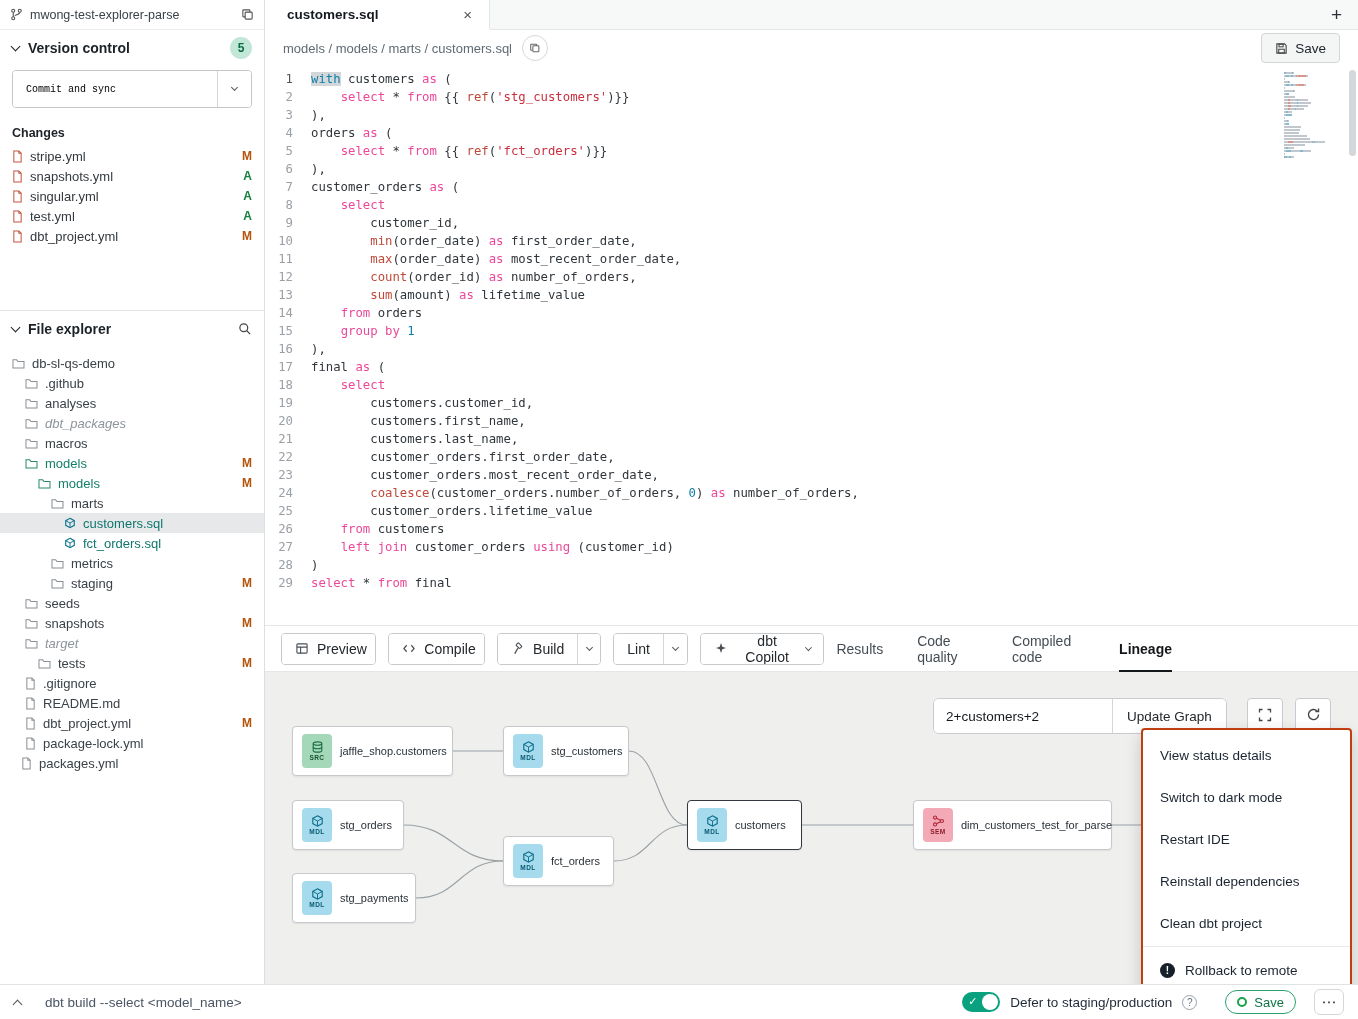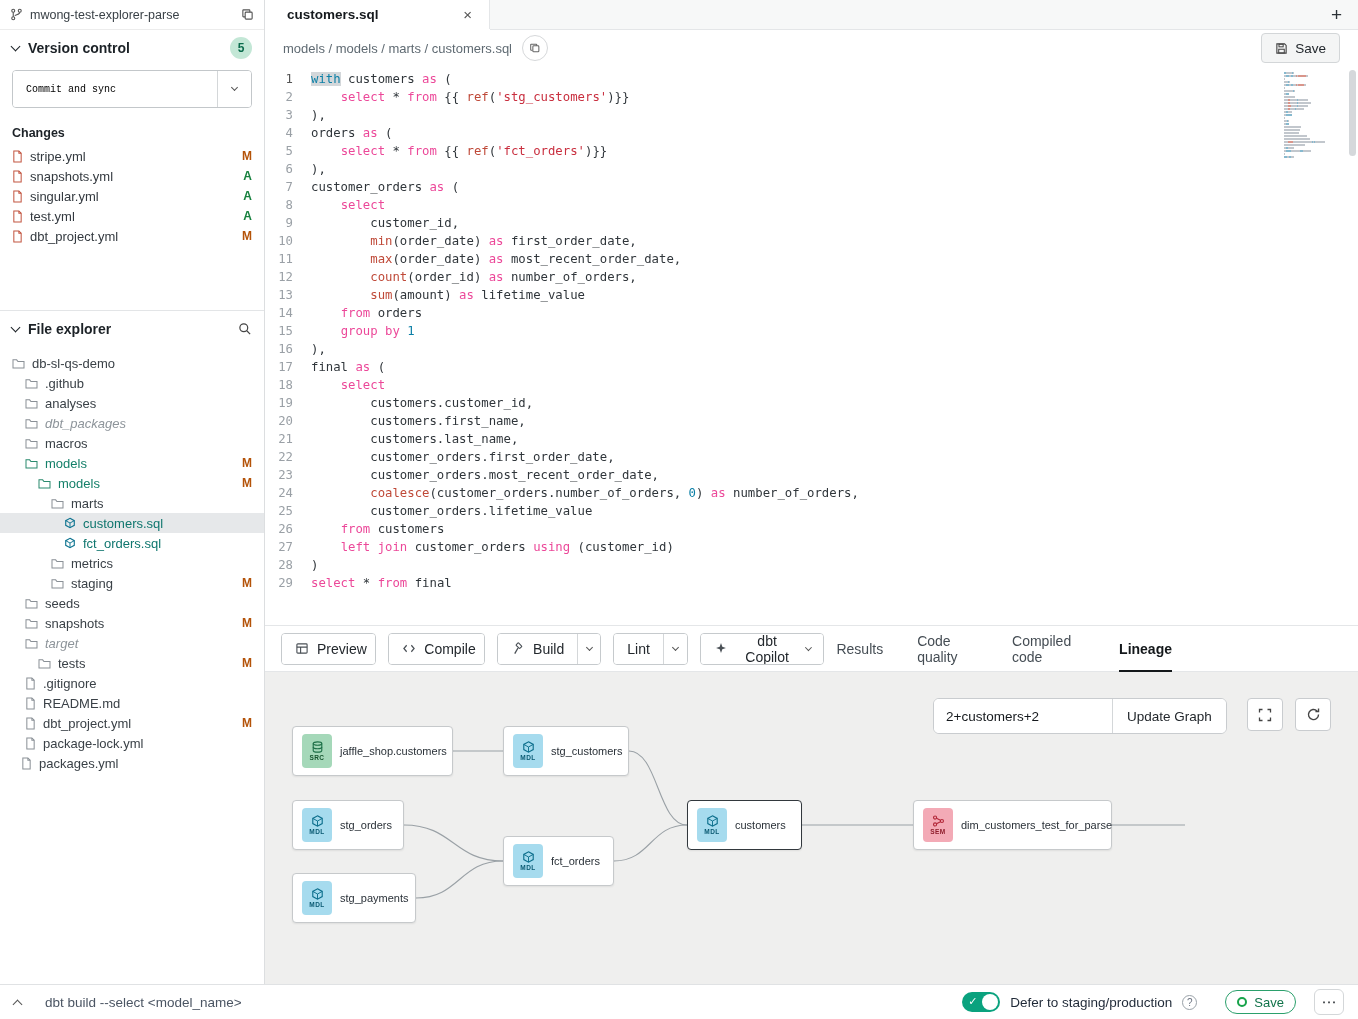--- a/index.html
+++ b/index.html
@@ -853,20 +853,32 @@
           <svg width="14" height="14" viewBox="0 0 14 14">
             <path d="M1.5 4.5v-3h3M9.5 1.5h3v3M12.5 9.5v3h-3M4.5 12.5h-3v-3" fill="none" stroke="#444" stroke-width="1.3"></path>
           </svg>
         </span>
       <span class="lin-iconbtn" style="left:1030px">
           <svg width="15" height="15" viewBox="0 0 14 14">
             <path d="M11.7 7a4.7 4.7 0 1 1-1.4-3.3M11.7 1.3v2.9H8.8" fill="none" stroke="#444" stroke-width="1.3"></path>
           </svg>
         </span>
 
+      <div class="ctx-menu" id="ctx-menu">
+          <div class="ctx-item">View status details</div>
+          <div class="ctx-item">Switch to dark mode</div>
+          <div class="ctx-item">Restart IDE</div>
+          <div class="ctx-item">Reinstall dependencies</div>
+          <div class="ctx-item">Clean dbt project</div>
+          <div class="ctx-sep"></div>
+          <div class="ctx-item">
+            <span class="ctx-alert">!</span>
+            <span>Rollback to remote</span>
+          </div>
+        </div>
     </div>
   </main>
 
   <footer class="statusbar">
     <span class="icn" style="color:#555">
         <span class="chev up"></span>
       </span>
     <span class="sb-cmd">dbt build --select &lt;model_name&gt;</span>
     <div class="sb-right">
       <span class="toggle">

